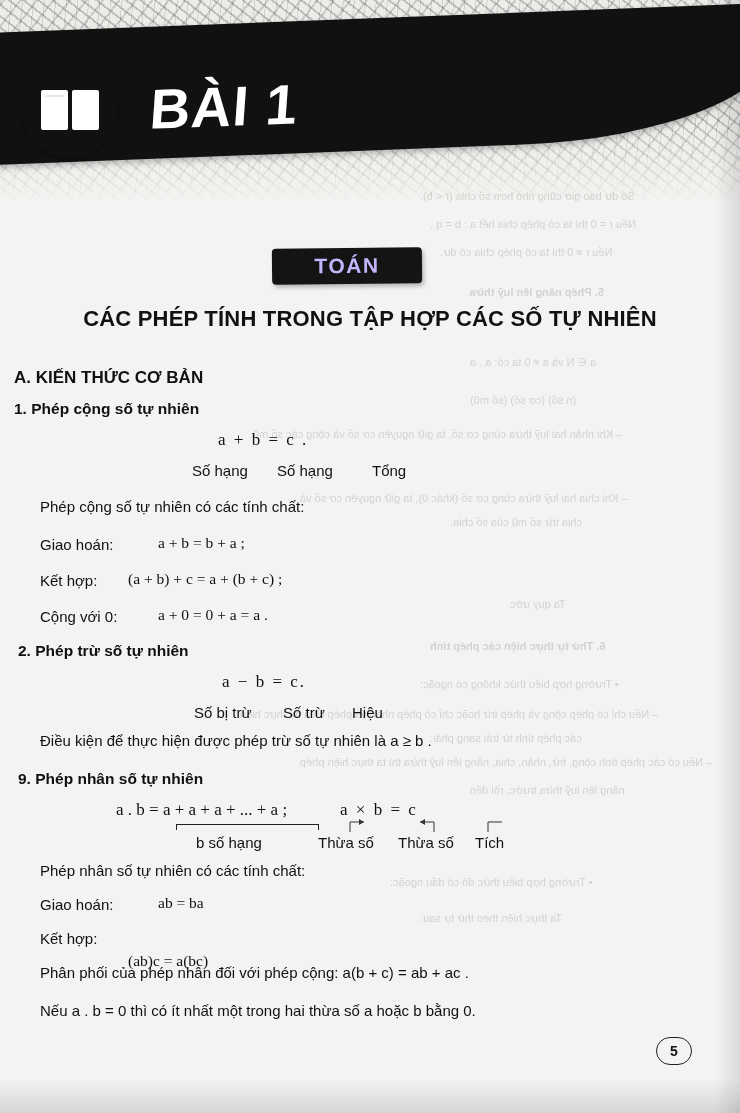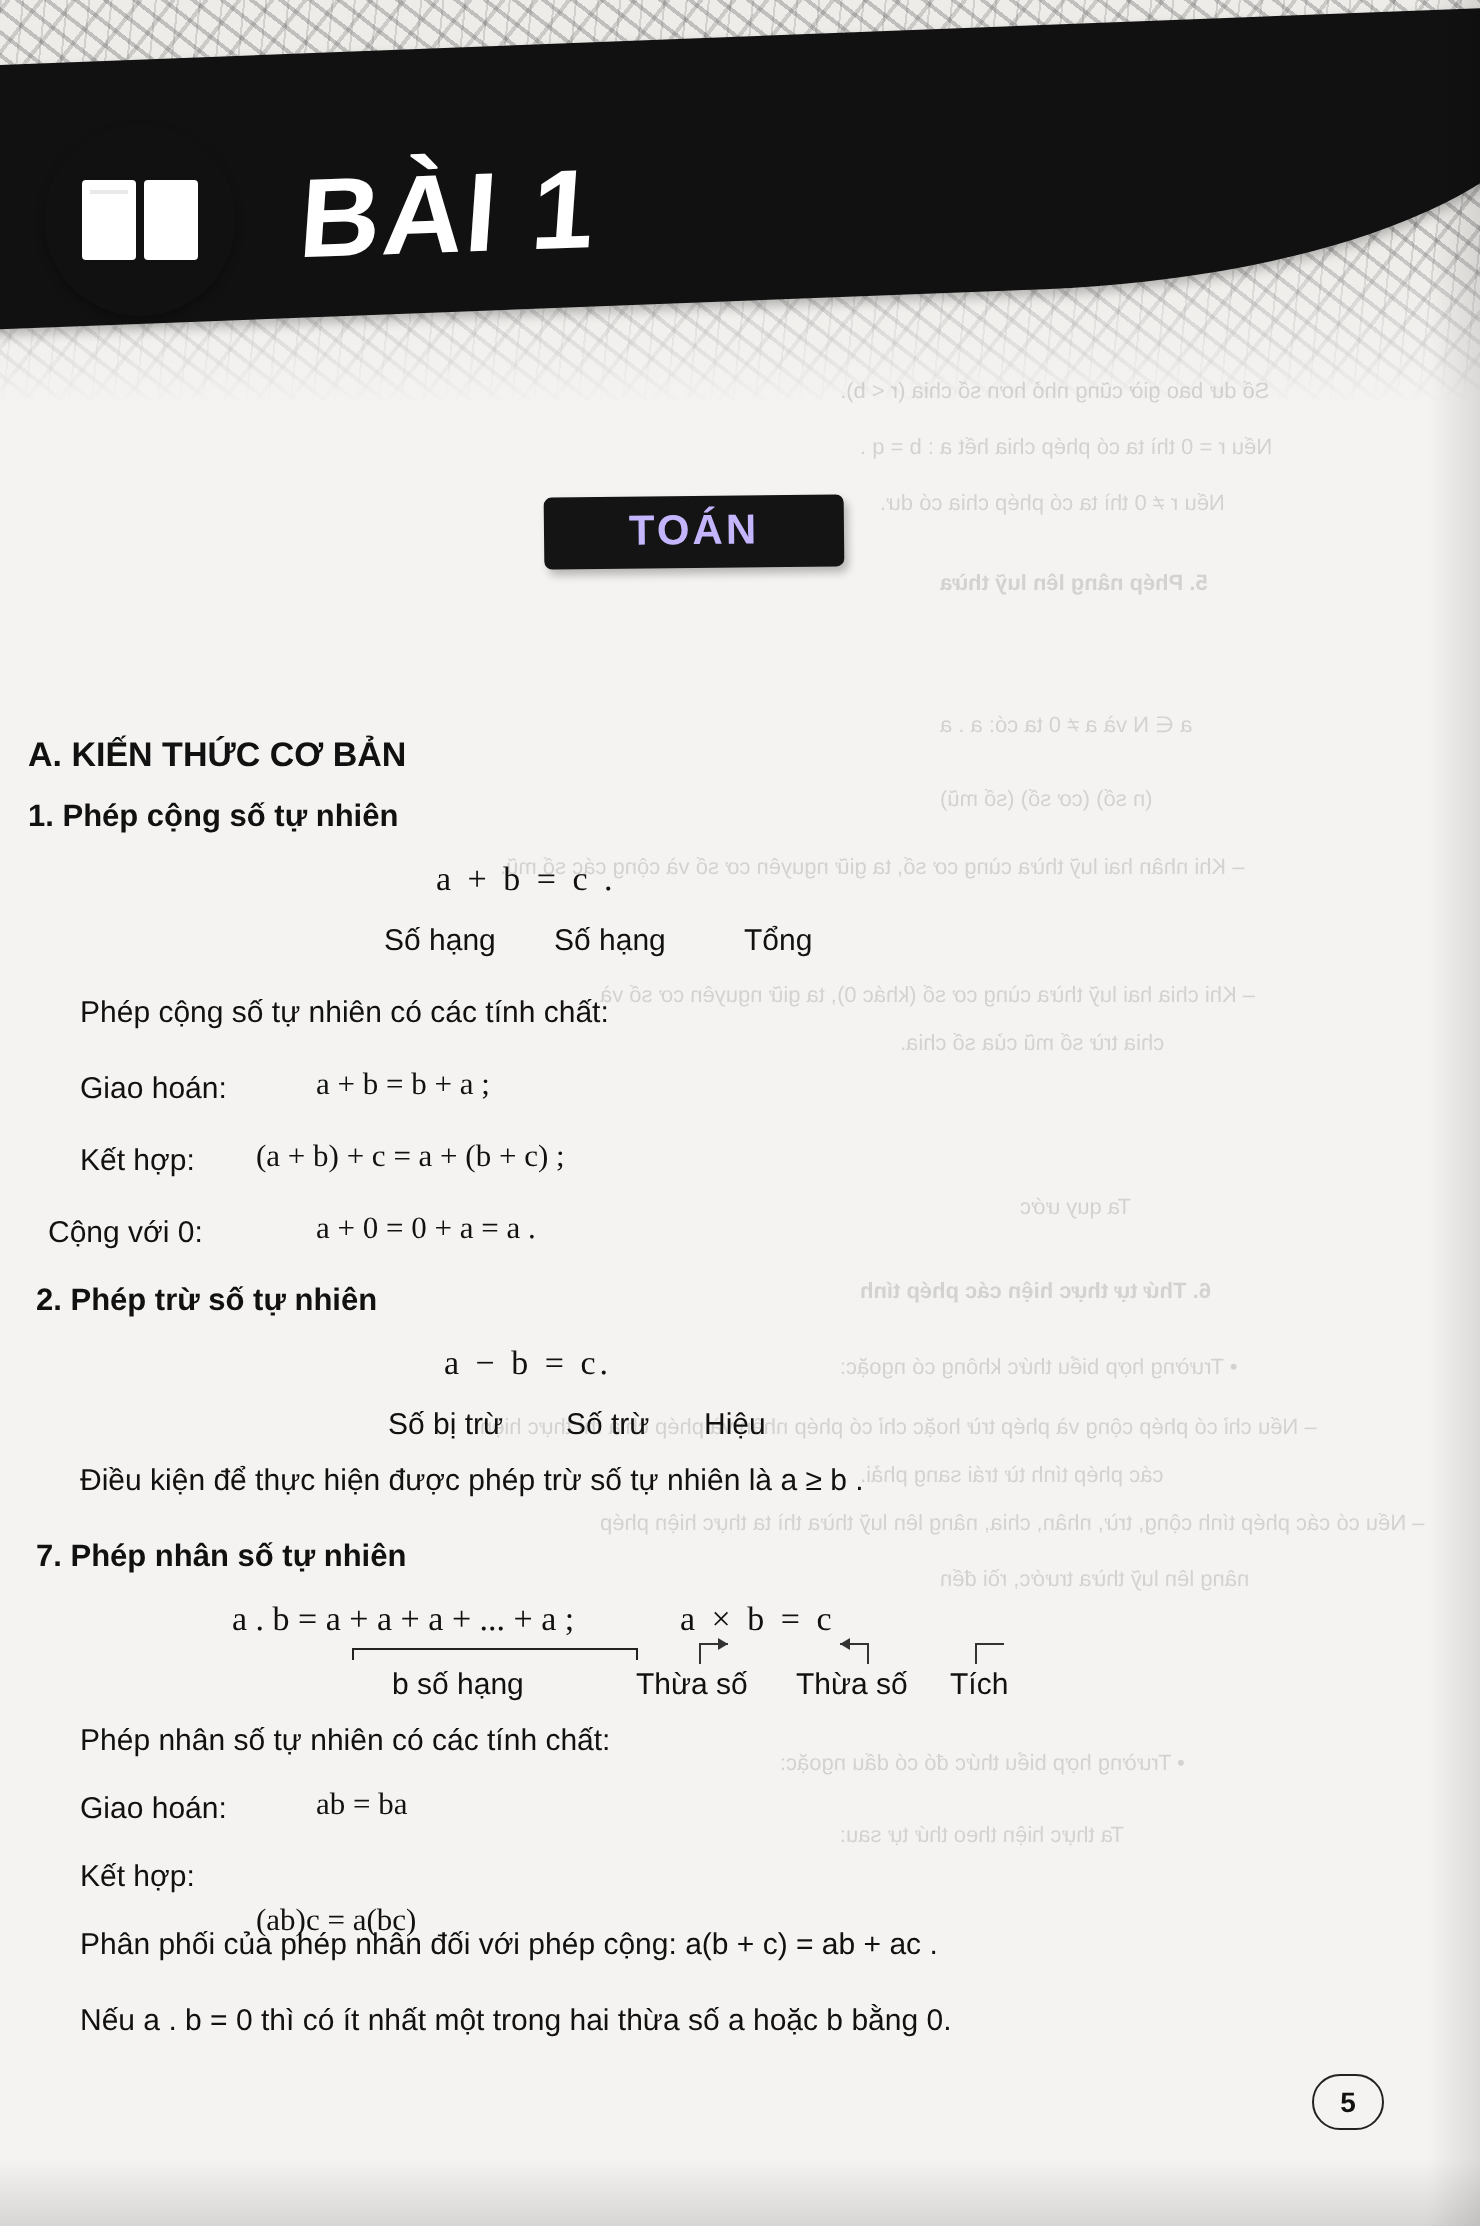--- a/index.html
+++ b/index.html
@@ -242,20 +242,21 @@
       <rect x="33" y="4" width="27" height="40" rx="2" fill="#ffffff"></rect>
       <rect x="29" y="2" width="4" height="44" fill="#111111"></rect>
       <rect x="6" y="9" width="19" height="2" fill="#e9e9e9"></rect>
     </svg>
   </div>
 
   <div class="toan-ribbon">
     <span>TOÁN</span>
   </div>
 
+  <div class="doc-title">CÁC PHÉP TÍNH TRONG TẬP HỢP CÁC SỐ TỰ NHIÊN</div>
 
   <div class="content">
 
     <div class="sec-a">A. KIẾN THỨC CƠ BẢN</div>
 
     <div class="line h2" style="left:14px; top:50px;">1. Phép cộng số tự nhiên</div>
 
     <div class="line eq" style="left:218px; top:80px; letter-spacing:2px;">a   +   b   =   c .</div>
 
     <div class="line para" style="left:192px; top:112px;">Số hạng</div>
@@ -263,34 +264,34 @@
     <div class="line para" style="left:372px; top:112px;">Tổng</div>
 
     <div class="line para" style="left:40px; top:148px;">Phép cộng số tự nhiên có các tính chất:</div>
 
     <div class="line para" style="left:40px; top:186px;">Giao hoán:</div>
     <div class="line eq-sm" style="left:158px; top:184px;">a + b = b + a ;</div>
 
     <div class="line para" style="left:40px; top:222px;">Kết hợp:</div>
     <div class="line eq-sm" style="left:128px; top:220px;">(a + b) + c = a + (b + c) ;</div>
 
-    <div class="line para" style="left:24px; top:258px;">Cộng với 0:</div>
+    <div class="line para" style="left:40px; top:258px;">Cộng với 0:</div>
     <div class="line eq-sm" style="left:158px; top:256px;">a + 0 = 0 + a = a .</div>
 
     <div class="line h2" style="left:18px; top:292px;">2. Phép trừ số tự nhiên</div>
 
     <div class="line eq" style="left:222px; top:322px; letter-spacing:2px;">a   −   b   =   c.</div>
 
     <div class="line para" style="left:194px; top:354px;">Số bị trừ</div>
     <div class="line para" style="left:283px; top:354px;">Số trừ</div>
     <div class="line para" style="left:352px; top:354px;text-align:center;">Hiệu</div>
 
     <div class="line para" style="left:40px; top:382px;">Điều kiện để thực hiện được phép trừ số tự nhiên là a ≥ b .</div>
 
-    <div class="line h2" style="left:18px; top:420px;">7. Phép nhân số tự nhiên</div>
+    <div class="line h2" style="left:18px; top:420px;">9. Phép nhân số tự nhiên</div>
 
     <div class="line eq" style="left:116px; top:450px;">a . b = a + a + a + ... + a ;</div>
 
     <div class="brace-line" style="left:176px; top:474px; width:143px;"></div>
     <div class="tick" style="left:176px; top:474px; height:6px;"></div>
     <div class="tick" style="left:318px; top:474px; height:6px;"></div>
     <div class="line para" style="left:196px; top:484px;">b số hạng</div>
 
     <div class="line eq" style="left:340px; top:450px; letter-spacing:2px;">a   ×   b   =   c</div>
 

